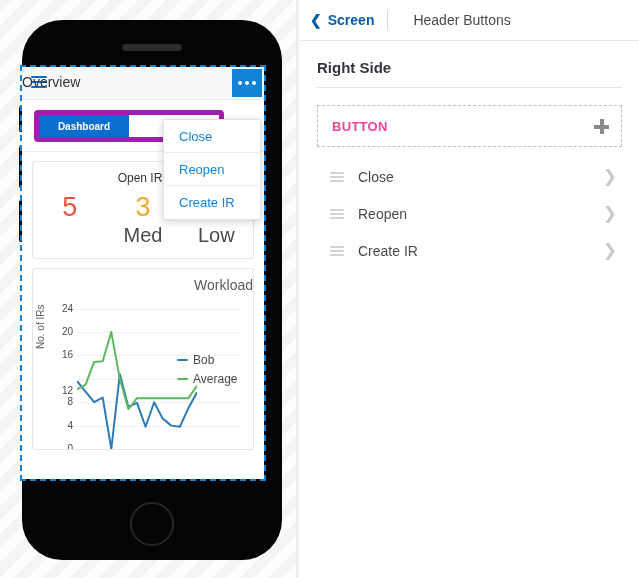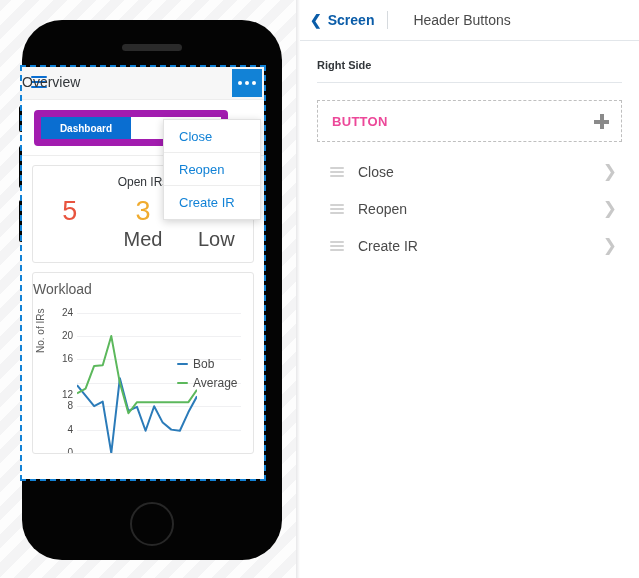--- a/index.html
+++ b/index.html
@@ -132,21 +132,21 @@
 
   
   #segmented-row {
     padding: 10px 12px 9px 12px;
     background: #ffffff;
     border-bottom: 1px solid #ededed;
   }
   #segmented-control {
     display: flex;
     height: 22px;
-    border: 7px solid #a21caf;
+    border: 5px solid #a21caf;
     border-radius: 4px;
     overflow: hidden;
     width: 180px;
   }
   .segment {
     flex: 1;
     font-size: 10px;
     font-weight: bold;
     display: flex;
     align-items: center;
@@ -193,21 +193,21 @@
     color: #4a4a4a;
   }
 
   
   #chart-tile {
     height: 180px;
     position: relative;
     overflow: hidden;
   }
   #chart-title {
-    text-align: left;
+    text-align: right;
     font-size: 14px;
     color: #5a5a5a;
     padding-top: 8px;
   }
   #chart-body {
     position: absolute;
     left: 0; right: 0; top: 28px; bottom: 0;
   }
   #y-axis-label {
     position: absolute;
@@ -310,21 +310,21 @@
     background: #d6dade;
     margin: 0 13px;
   }
   #breadcrumb-current {
     font-size: 14px;
     color: #4a4a4a;
     margin-left: 12px;
   }
 
   #section-title {
-    font-size: 11px;
+    font-size: 15px;
     font-weight: bold;
     color: #32363a;
     padding: 18px 16px 0 17px;
   }
   #section-rule {
     margin: 11px 17px 0 17px;
     height: 1px;
     background: #e2e6ea;
   }
 

